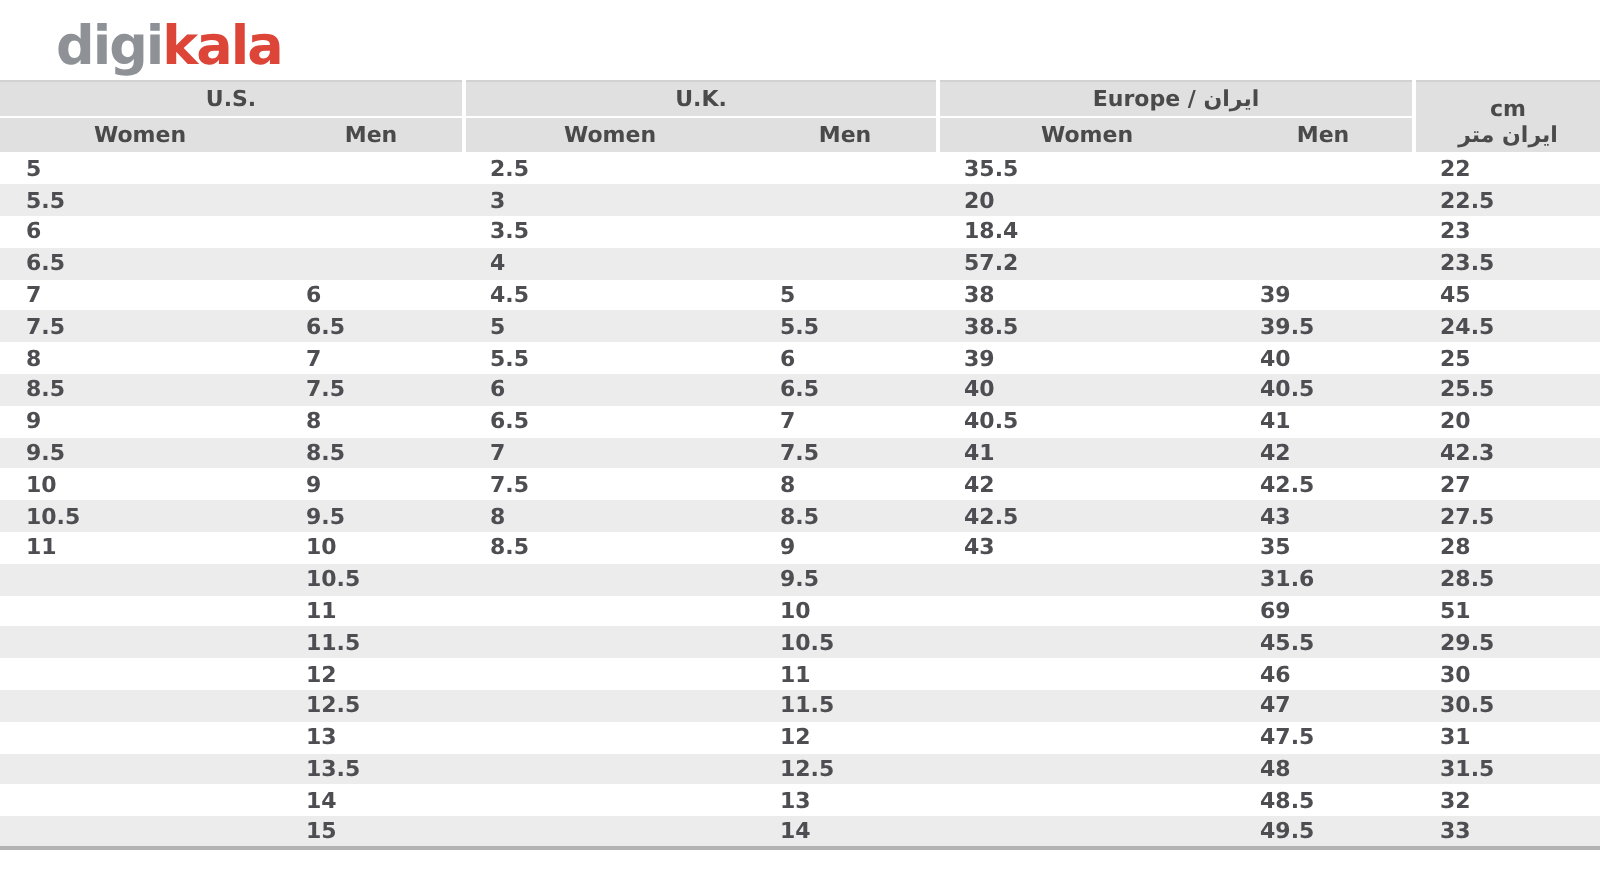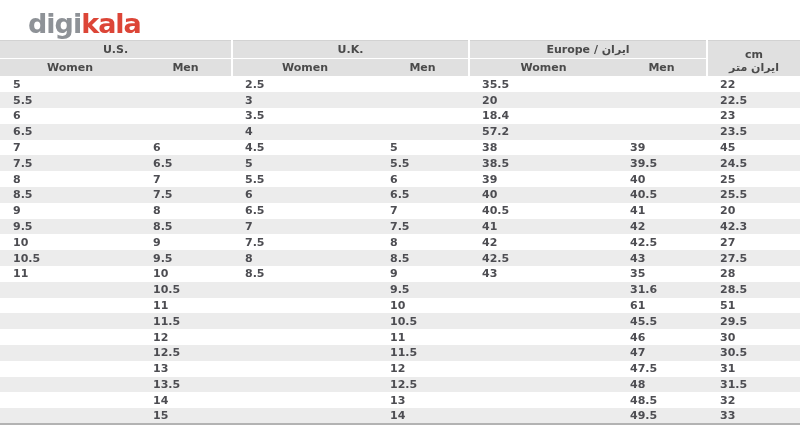--- a/index.html
+++ b/index.html
@@ -229,21 +229,21 @@
         <td></td>
         <td>31.6</td>
         <td>28.5</td>
       </tr>
       <tr>
         <td></td>
         <td>11</td>
         <td></td>
         <td>10</td>
         <td></td>
-        <td>61</td>
+        <td>69</td>
         <td>51</td>
       </tr>
       <tr class="alt">
         <td></td>
         <td>11.5</td>
         <td></td>
         <td>10.5</td>
         <td></td>
         <td>45.5</td>
         <td>29.5</td>

